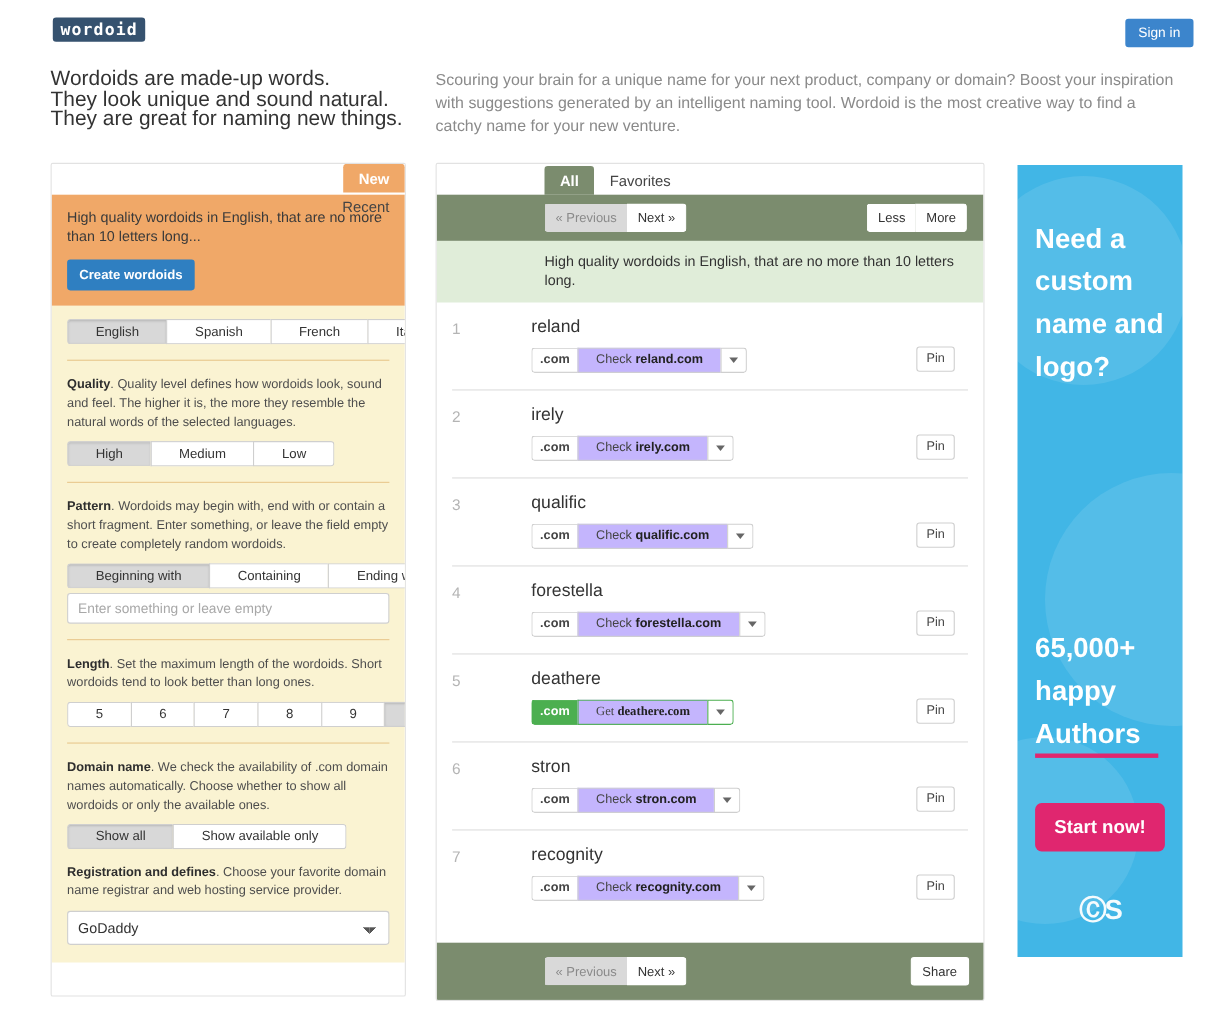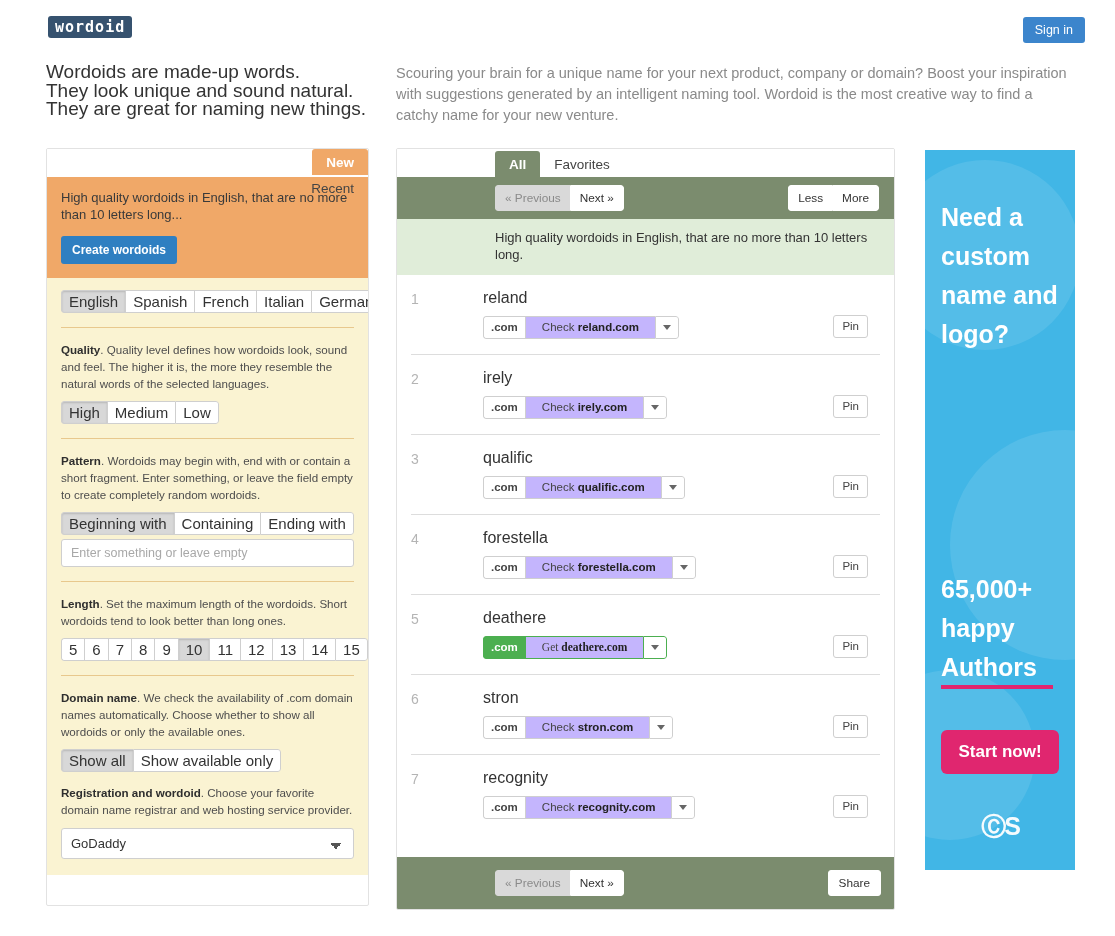--- a/index.html
+++ b/index.html
@@ -64,23 +64,23 @@
     padding: 7px 11px; cursor: pointer; font-family: "Liberation Sans", sans-serif;
   }
 
   .form-area { background: #faf3d2; padding: 12px 14px 16px; }
   .sec-desc { font-size: 11.6px; color: #4d4d4d; line-height: 17px; margin-bottom: 9px; }
   .sec-desc b { color: #2e2e2e; }
   .divider { height: 1px; background: #e8c88d; margin: 14px 0 13px; }
 
   .btn-group { display: inline-flex; border-radius: 3px; overflow: hidden; }
   .gbtn {
-    font-size: 15px; color: #333; background: #ffffff;
+    font-size: 12px; color: #333; background: #ffffff;
     border: 1px solid #cfcfcf; border-right: none;
-    padding: 4px 7px; cursor: pointer; line-height: 13px;
+    padding: 4px 25px; cursor: pointer; line-height: 13px;
     font-family: "Liberation Sans", sans-serif; white-space: nowrap;
   }
   .gbtn:last-child { border-right: 1px solid #cfcfcf; border-radius: 0 3px 3px 0; }
   .gbtn:first-child { border-radius: 3px 0 0 3px; }
   .gbtn.sel { background: #d8d8d8; box-shadow: inset 0 1px 2px rgba(0,0,0,.15); }
 
   .pattern-input {
     display: block; width: 100%; margin-top: 4px;
     border: 1px solid #cfcfcf; border-radius: 3px;
     padding: 6px 9px; font-size: 12.5px; color: #333;
@@ -298,21 +298,21 @@
       </div>
       <div class="btn-group">
         <button class="gbtn sel">Show all</button>
         <button class="gbtn">Show available only</button>
       </div>
 
       <div style="height:12px"></div>
 
       
       <div class="sec-desc">
-        <b>Registration and wordoid</b><span>. Choose your favorite domain name registrar and web hosting service provider.</span>
+        <b>Registration and defines</b><span>. Choose your favorite domain name registrar and web hosting service provider.</span>
       </div>
       <select class="registrar-select">
         <option>GoDaddy</option>
       </select>
     </div>
   </div>
 
   <div class="panel-main">
     <div class="main-tabs">
       <div class="tab active-green">All</div>

